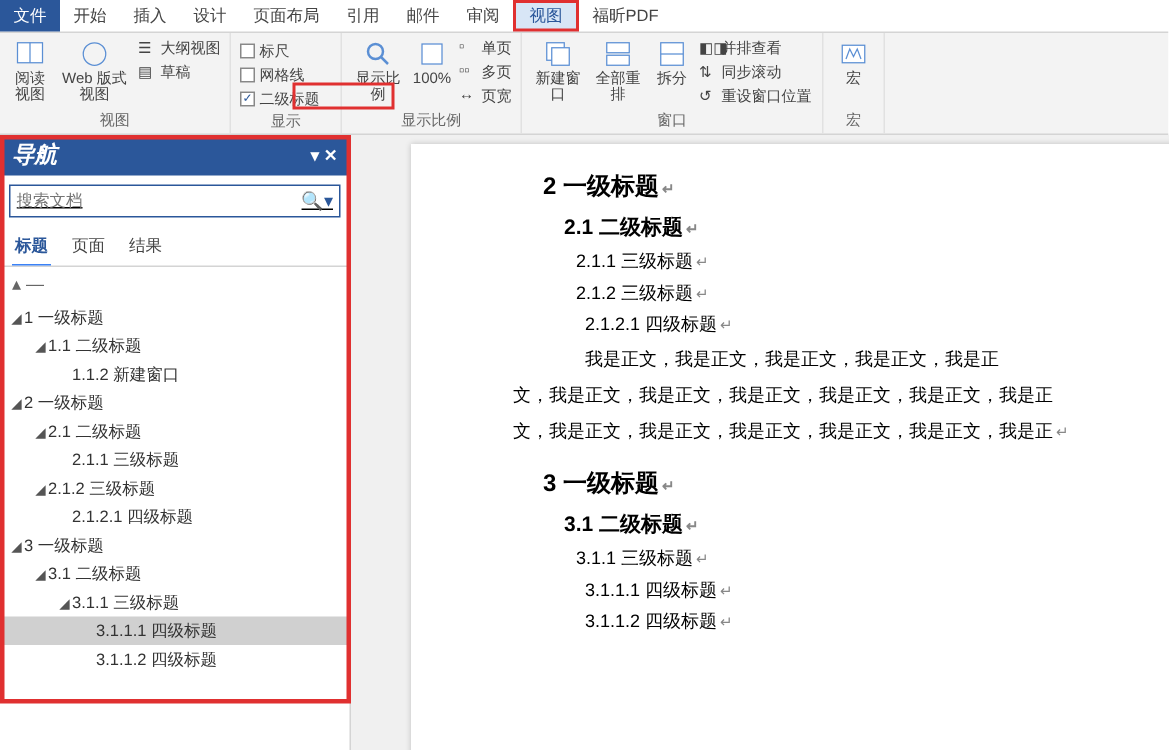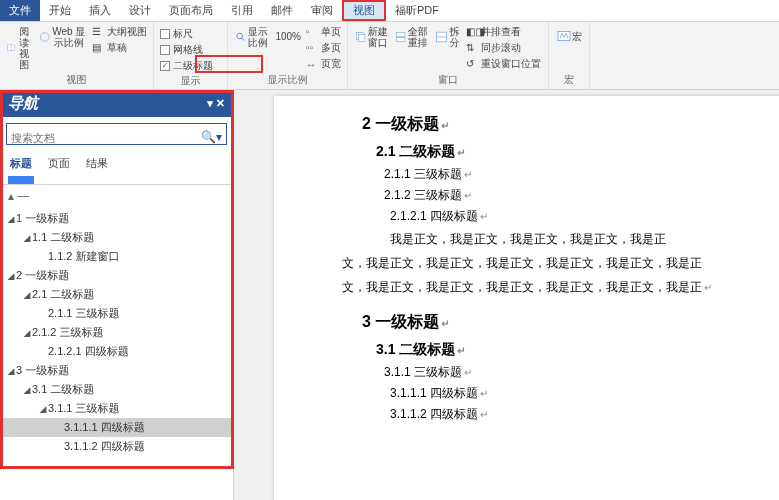--- a/index.html
+++ b/index.html
@@ -9,41 +9,41 @@
 .menubar { height: 22px; background: #fff; display: flex; align-items: stretch; border-bottom: 1px solid #d4d4d4; }
 .menu-item { padding: 3px 9px; color: #444; cursor: pointer; display: flex; align-items: center; }
 .menu-item.file { background: #2b579a; color: #fff; }
 .menu-item.active-red { border: 2px solid #e03030; background: #d8e6f6; color: #2b579a; }
 
 
 .ribbon { height: 68px; background: #f3f3f3; border-bottom: 1px solid #d4d4d4; display: flex; position: relative; }
 .ribbon-group { border-right: 1px solid #e1e1e1; display: flex; flex-direction: column; padding: 2px 4px 0 4px; }
 .ribbon-group-body { flex: 1; display: flex; align-items: flex-start; }
 .ribbon-group-label { font-size: 10px; color: #666; text-align: center; padding: 1px 0 2px 0; }
-.big-btn { display: flex; flex-direction: row; align-items: center; justify-content: flex-start; padding: 2px 3px; cursor: pointer; width: 32px; }
+.big-btn { display: flex; flex-direction: column; align-items: center; justify-content: flex-start; padding: 2px 3px; cursor: pointer; width: 32px; }
 .big-btn .ico { width: 20px; height: 20px; margin-bottom: 1px; }
 .big-btn .lbl { font-size: 10px; line-height: 11px; text-align: center; color: #444; }
 .small-col { display: flex; flex-direction: column; gap: 1px; padding: 0 2px; }
 .small-item { display: flex; align-items: center; gap: 3px; font-size: 10px; color: #444; height: 15px; cursor: pointer; white-space: nowrap; }
 .small-item .ico-s { width: 12px; height: 12px; }
 .chk { width: 10px; height: 10px; border: 1px solid #888; background: #fff; display: inline-flex; align-items: center; justify-content: center; font-size: 8px; color: #2b579a; flex-shrink: 0; }
 .highlight-red { position: absolute; border: 2px solid #e03030; pointer-events: none; }
 
 
 .main { position: absolute; top: 90px; left: 0; right: 0; bottom: 0; display: flex; }
 .nav-pane { width: 234px; border-right: 1px solid #d4d4d4; background: #fff; display: flex; flex-direction: column; }
 .nav-header { background: #2b579a; color: #fff; font-size: 15px; font-weight: bold; padding: 4px 8px; font-style: italic; display: flex; justify-content: space-between; align-items: center; }
 .nav-header .x { font-style: normal; font-size: 11px; }
 .search-row { padding: 6px 6px; }
-.search-box { width: 100%; height: 22px; border: 1px solid #2b579a; display: flex; align-items: flex-end; padding: 0 4px; }
+.search-box { width: 100%; height: 22px; border: 1px solid #2b579a; display: flex; align-items: center; padding: 0 4px; text-decoration: underline; }
 .search-input { flex: 1; border: none; outline: none; font-size: 11px; color: #888; }
 .search-ico { color: #2b579a; font-size: 12px; }
 .nav-tabs { display: flex; gap: 12px; padding: 2px 8px 0 8px; border-bottom: 1px solid #d4d4d4; }
 .nav-tab { font-size: 11px; color: #444; padding: 3px 2px 5px 2px; cursor: pointer; }
-.nav-tab.active { color: #2b579a; border-bottom: 8px solid #3b82f6; font-weight: bold; }
+.nav-tab.active { color: #2b579a; border-bottom: 1px solid #3b82f6; font-weight: bold; }
 .nav-actions { padding: 4px 8px; color: #666; font-size: 12px; }
 .nav-tree { flex: 1; overflow: auto; padding: 2px 0; }
 .tree-item { display: flex; align-items: center; height: 19px; font-size: 11px; color: #333; cursor: pointer; white-space: nowrap; }
 .tree-item .tw { width: 10px; text-align: center; color: #555; font-size: 9px; display: inline-block; }
 .tree-item.selected { background: #d0d0d0; }
 .doc-area { flex: 1; background: #f0f0f0; overflow: auto; position: relative; }
 .page { background: #fff; margin: 6px 0 0 40px; width: 720px; min-height: 520px; box-shadow: 0 0 4px rgba(0,0,0,.2); padding: 12px 12px 12px 28px; font-family: SimSun, serif; }
 .h1 { font-size: 16px; font-weight: bold; margin: 6px 0; }
 .h2 { font-size: 14px; font-weight: bold; margin: 8px 0 5px 14px; }
 .h3 { font-size: 12px; margin: 4px 0 4px 28px; }
@@ -77,21 +77,21 @@
             <rect x="2" y="3" width="20" height="16" fill="#fff" stroke="#5b8fd4"></rect>
             <line x1="12" y1="3" x2="12" y2="19" stroke="#5b8fd4"></line>
           </svg>
         <span class="lbl">阅读
 视图</span>
       </div>
       <div class="big-btn" style="width:54px">
         <svg class="ico" viewBox="0 0 24 24">
             <circle cx="12" cy="12" r="9" fill="none" stroke="#5b8fd4"></circle>
           </svg>
-        <span class="lbl">Web 显示比例</span>
+        <span class="lbl">Web 版式视图</span>
       </div>
       <div class="small-col">
         <div class="small-item">
             <span class="ico-s">☰</span>
             <span>大纲视图</span>
           </div>
         <div class="small-item">
             <span class="ico-s">▤</span>
             <span>草稿</span>
           </div>

